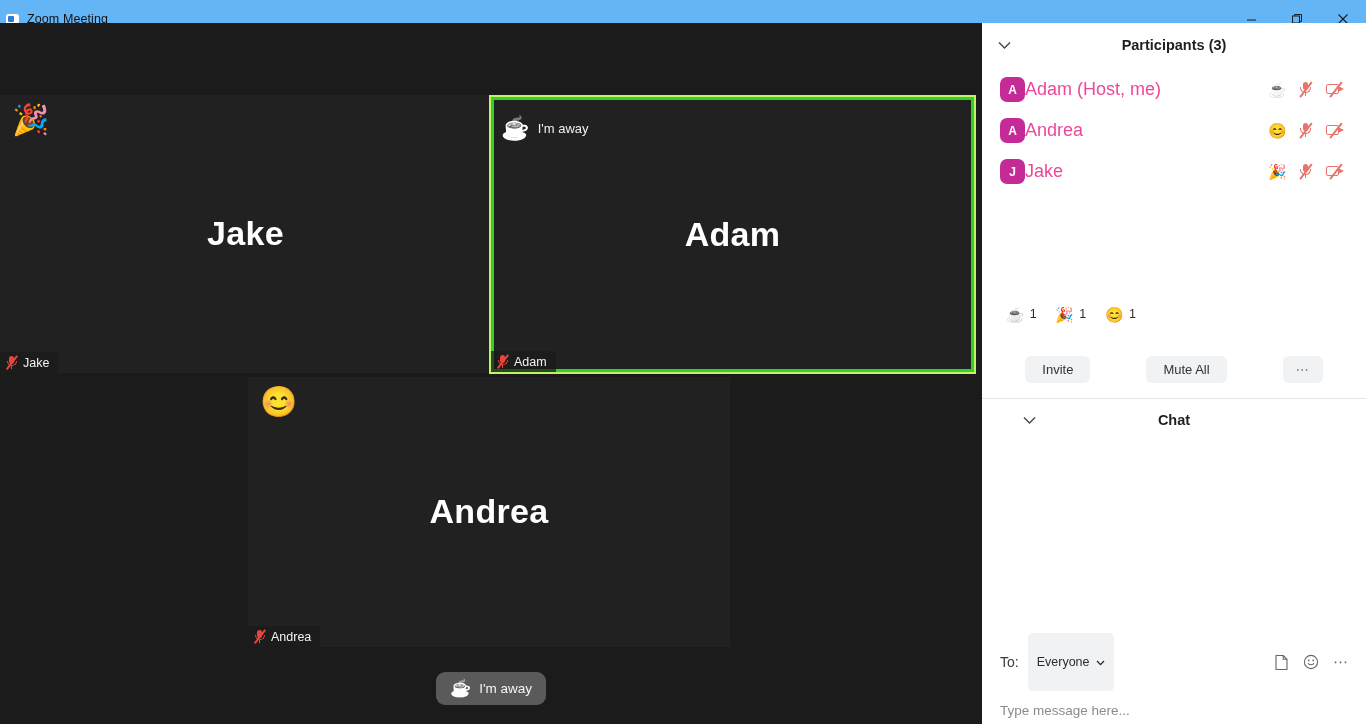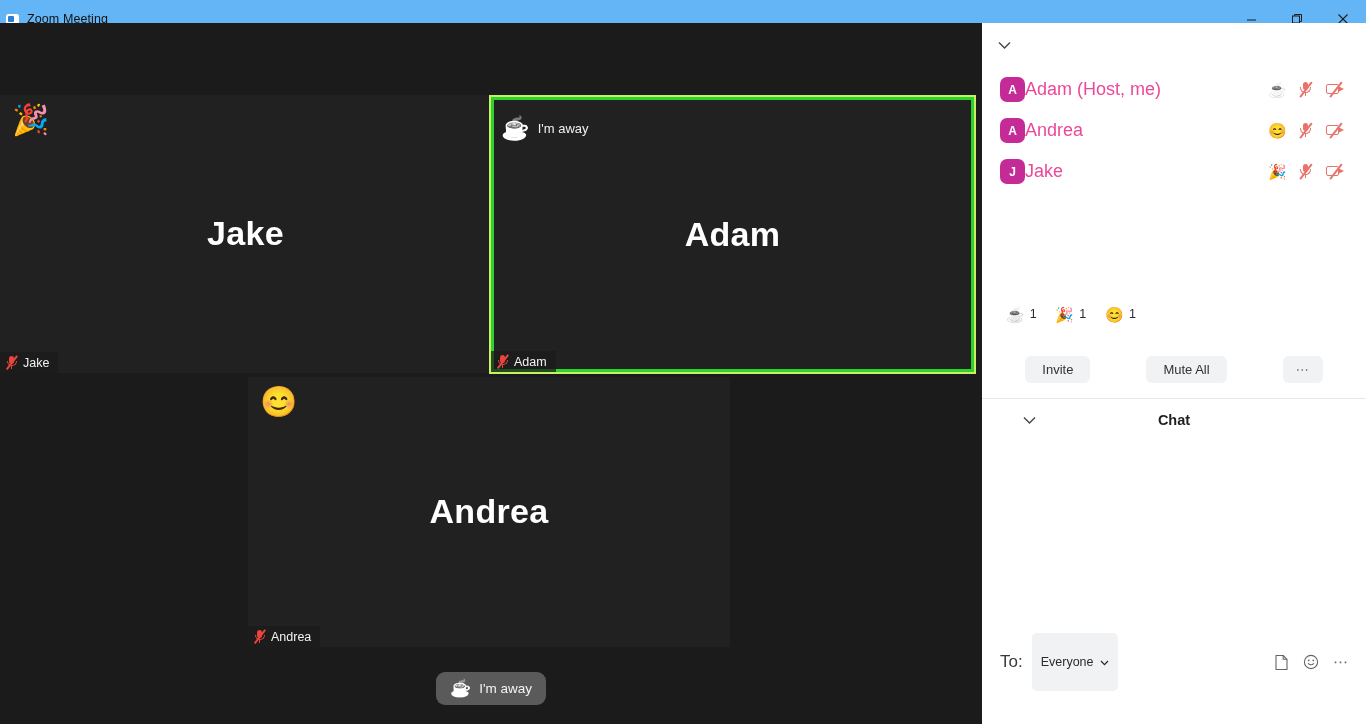--- a/index.html
+++ b/index.html
@@ -244,21 +244,21 @@
   .person-ico { position:relative; width:15px; height:14px; flex:none; }
   .person-ico .head { position:absolute; left:3px; top:0; width:6px; height:6px; border-radius:50%; border:1.3px solid #5a5a5a; }
   .person-ico .torso { position:absolute; left:0.5px; top:6.5px; width:11px; height:6px; border:1.3px solid #5a5a5a; border-bottom:none; border-radius:5px 5px 0 0; }
   .person-ico .dot { position:absolute; right:0; bottom:0; width:6.5px; height:6.5px; border-radius:50%; background:#0b6cf5; }
 
   .chat-compose { position:absolute; left:0; right:0; bottom:0; height:102px; background:#fff; }
   .compose-row {
     display:flex; align-items:center;
     padding:11px 18px 0 18px;
   }
-  .compose-row .to-lbl { font-size:17px; color:#3a3a3a; margin-right:9px; }
+  .compose-row .to-lbl { font-size:14px; color:#3a3a3a; margin-right:9px; }
   .to-pill {
     background:#f1f2f4; border-radius:5px;
     padding:22px 9px;
     display:flex; align-items:center; gap:6px;
     font-size:12.5px; color:#2b2b2b;
   }
   .compose-row .cspacer { flex:1; }
   .compose-icons { display:flex; align-items:center; gap:14px; color:#555; }
   .compose-icons > span { display:flex; align-items:center; justify-content:center; }
   .msg-input {
@@ -350,20 +350,21 @@
 </div>
 
 <div class="panel">
 
   <div class="panel-header">
     <span class="chev">
       <svg width="13" height="9" viewBox="0 0 13 9">
           <polyline points="1,1.5 6.5,7 12,1.5" fill="none" stroke="#4a4a4a" stroke-width="1.5"></polyline>
         </svg>
     </span>
+    <span class="ph-title">Participants (3)</span>
   </div>
 
   <div class="plist">
 
     <div class="prow">
       <span class="avatar">A</span>
       <span class="pname">Adam (Host, me)</span>
       <span class="prow-icons">
         <span class="emj gray">☕</span>
         <span class="p-mic">
@@ -477,14 +478,15 @@
           <svg width="16" height="16" viewBox="0 0 16 16">
             <circle cx="8" cy="8" r="6.6" fill="none" stroke="#666" stroke-width="1.1"></circle>
             <circle cx="5.7" cy="6.4" r="0.85" fill="#666"></circle>
             <circle cx="10.3" cy="6.4" r="0.85" fill="#666"></circle>
             <path d="M5.3 9.6 Q8 12 10.7 9.6" fill="none" stroke="#666" stroke-width="1.1" stroke-linecap="round"></path>
           </svg>
         </span>
         <span style="font-size:15px;color:#666;">⋯</span>
       </span>
     </div>
+    <div class="msg-input">Type message here...</div>
   </div>
 </div>
 
 </body></html>

